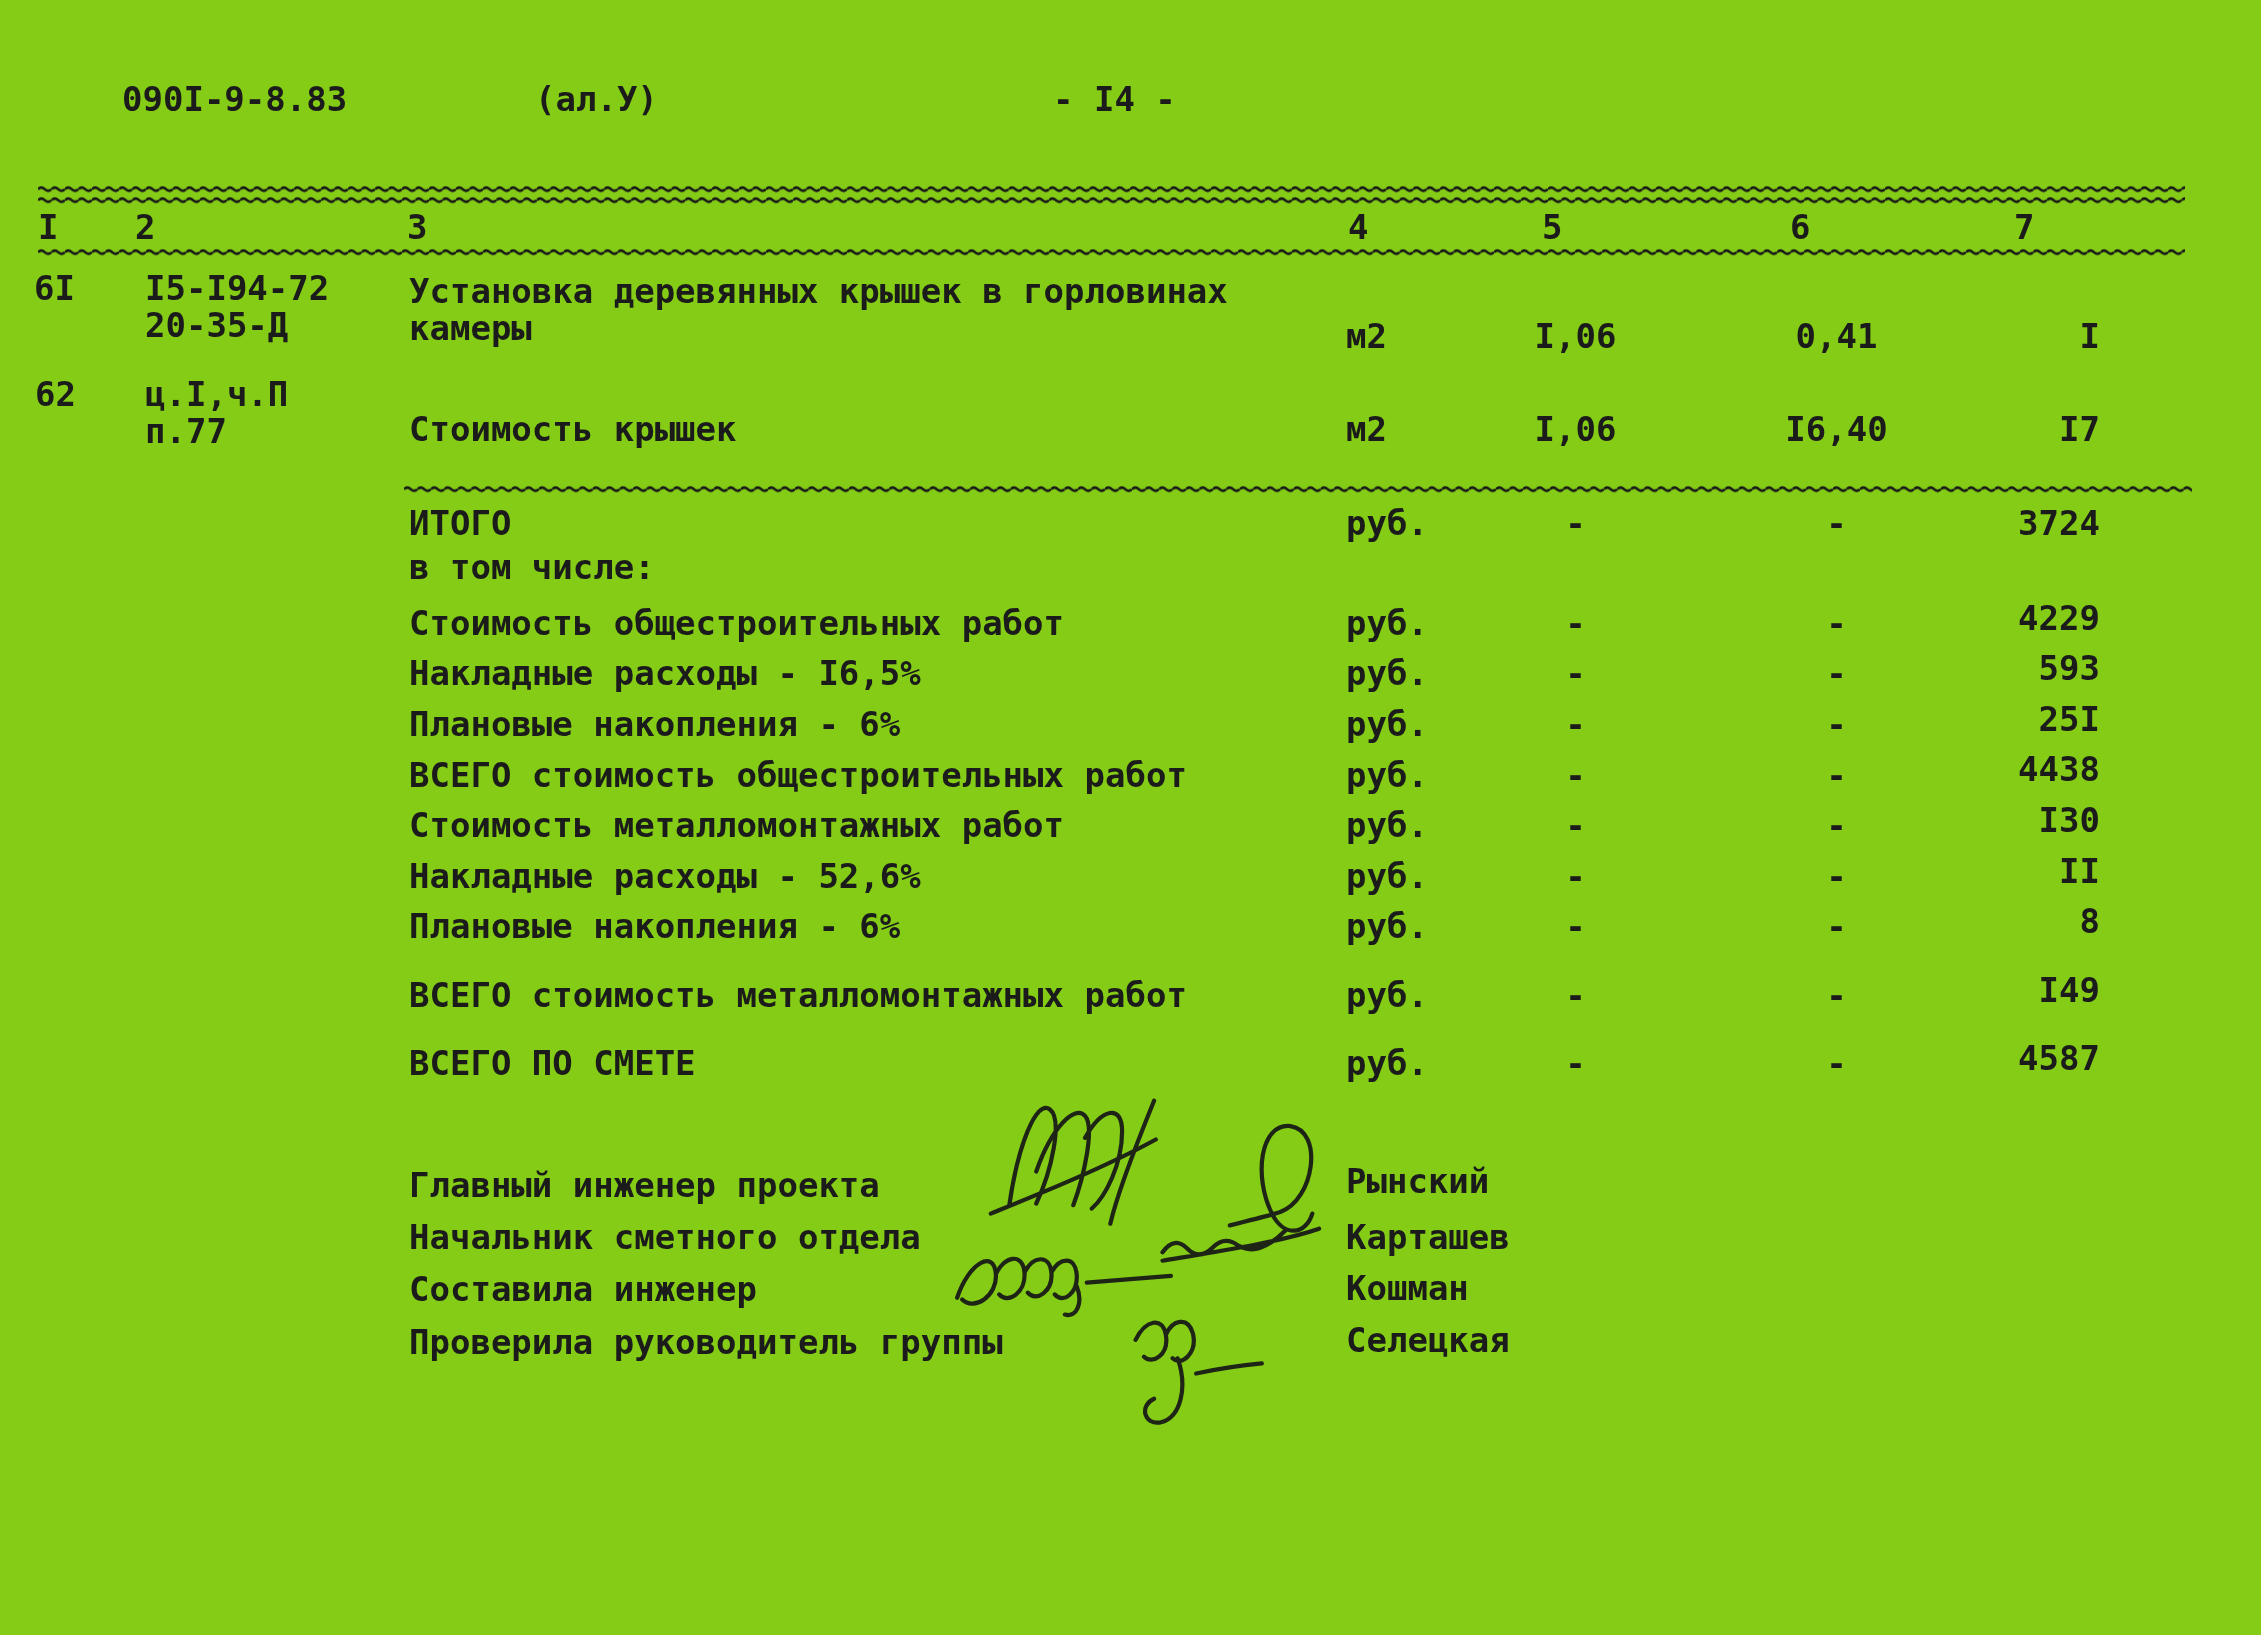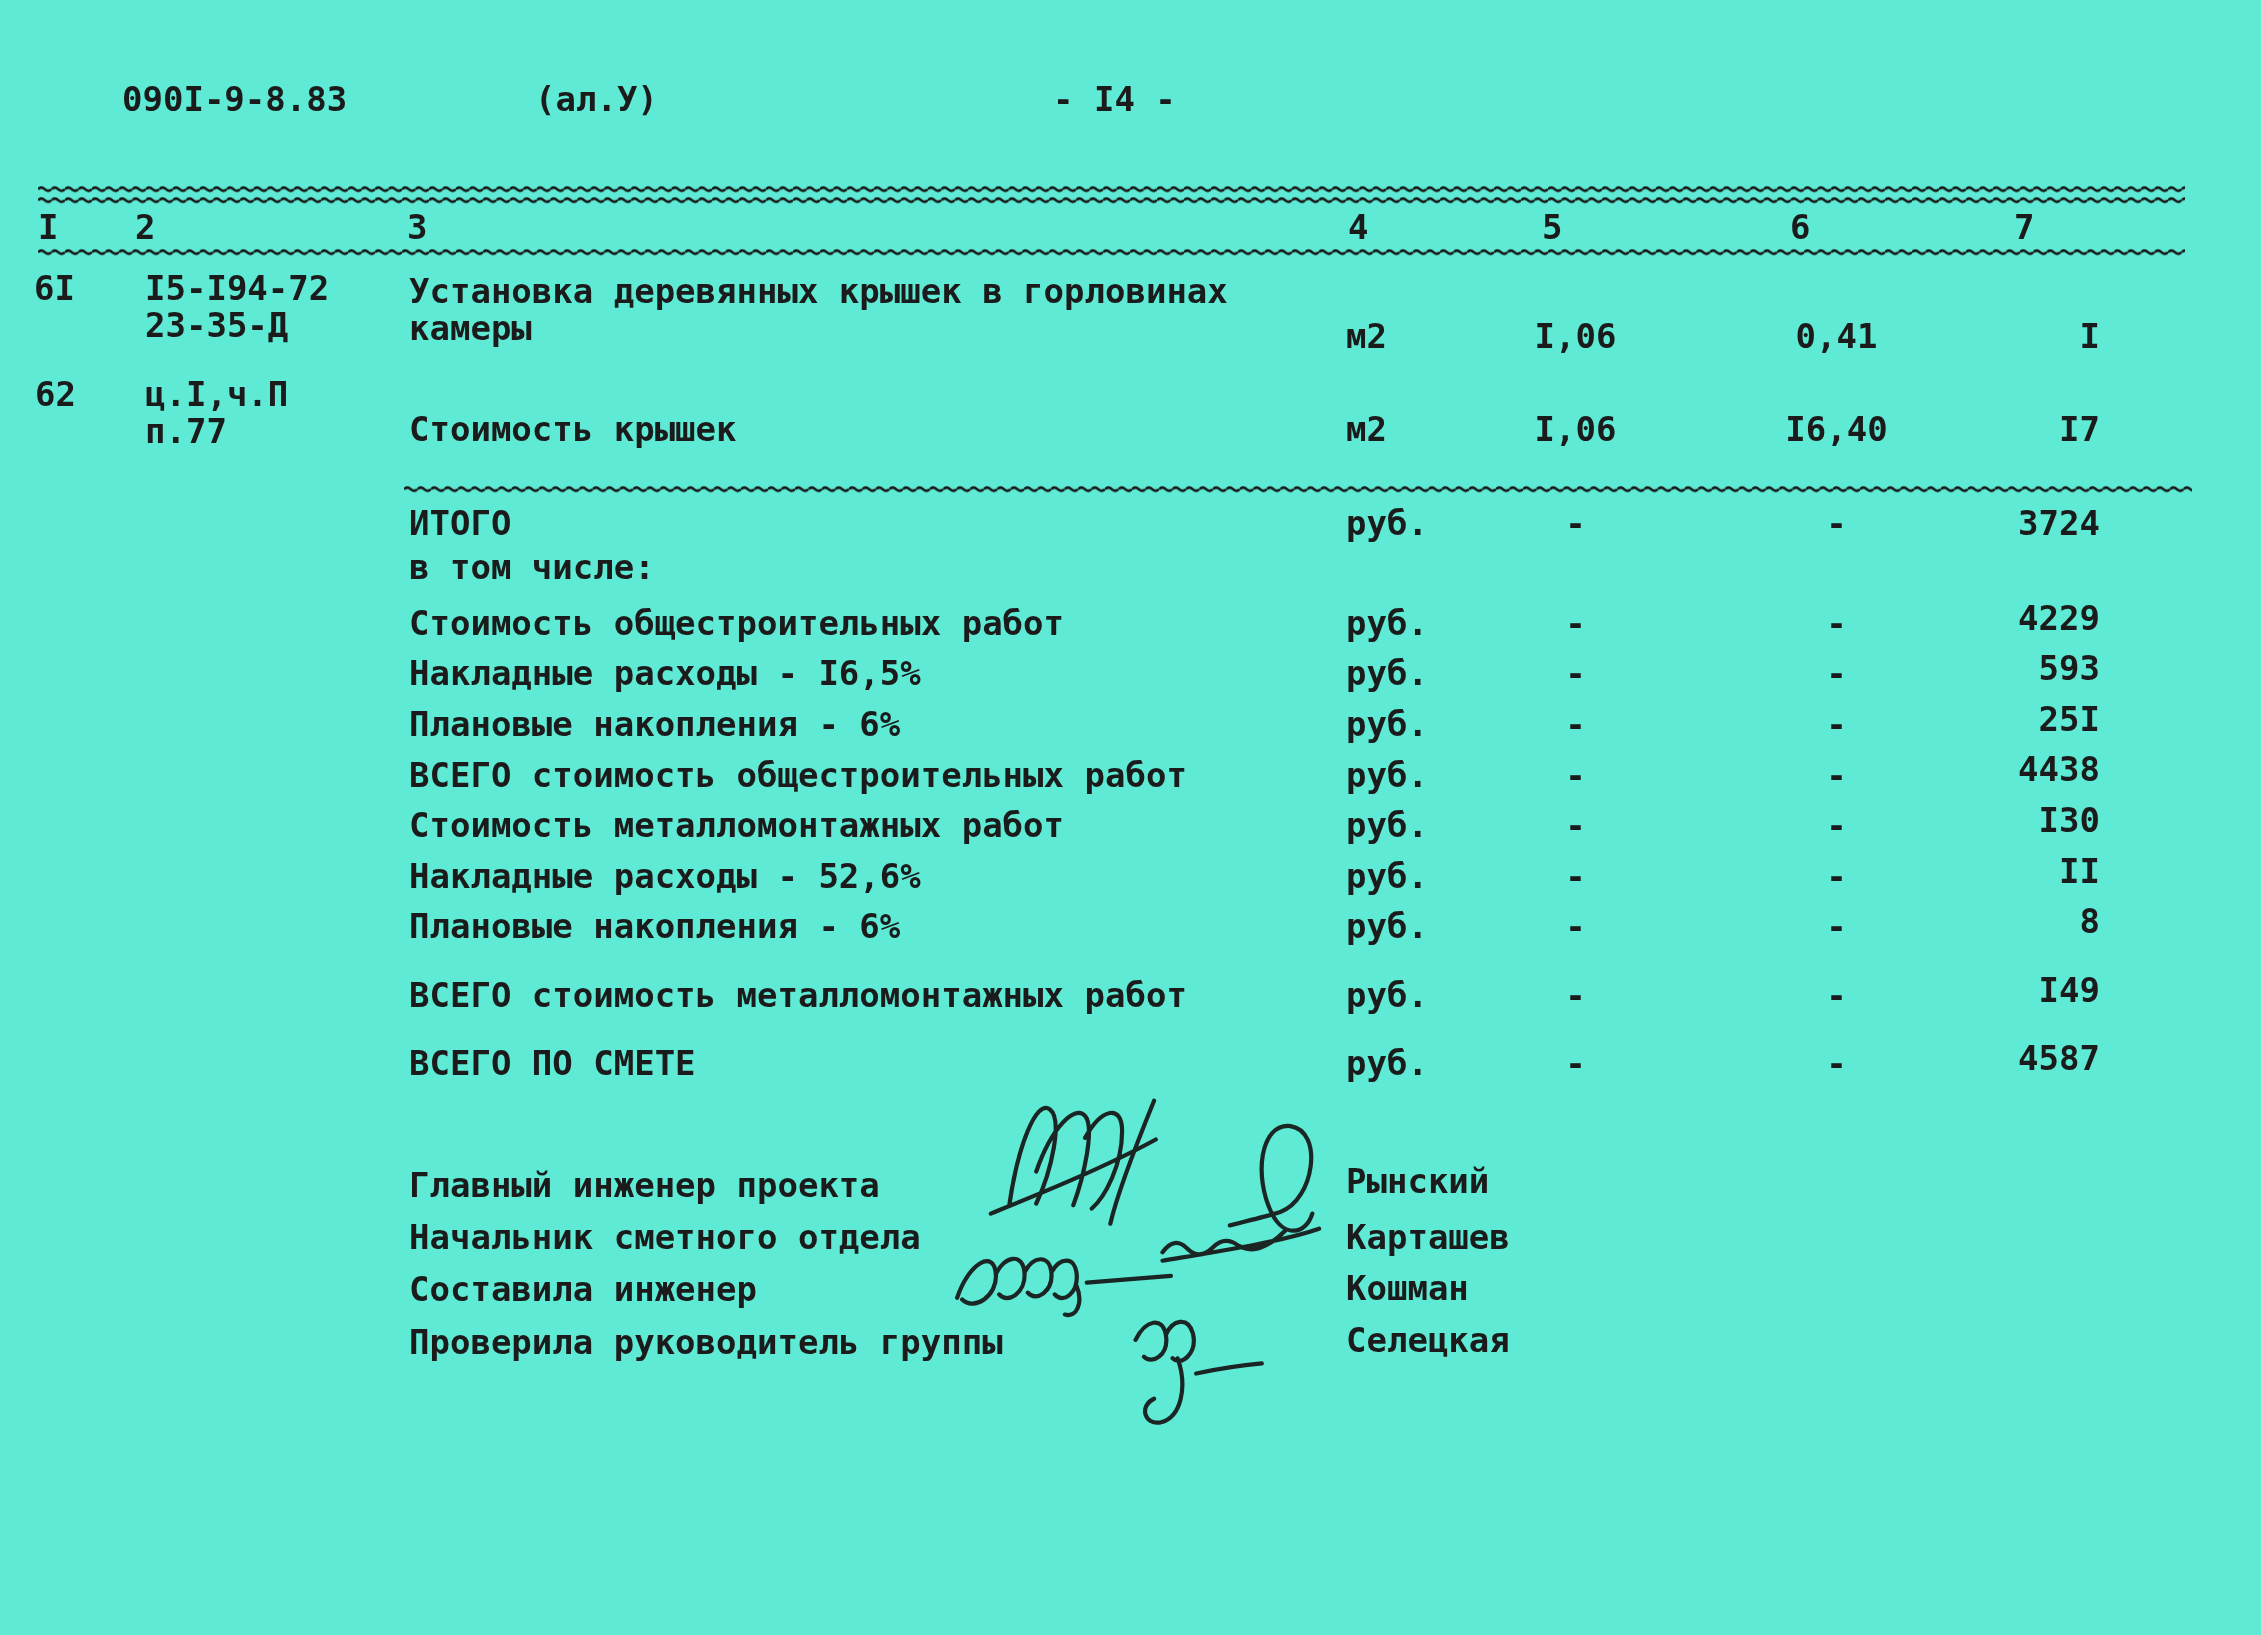--- a/index.html
+++ b/index.html
@@ -1,19 +1,19 @@
 <!DOCTYPE html>
 <html style="font-size:13.5px"><head>
 <meta charset="utf-8">
 <style>
   html,body{margin:0;padding:0;background:#d9d9d9;}
   .page{
     position:relative;
     width:2261px;height:1635px;
-    background:#5eead4;
+    background:#84cc16;
     font-family:"DejaVu Sans Mono", monospace;
     font-weight:700;
     color:#1b1b1b;
     font-size:34px;
     line-height:37px;
     overflow:hidden;
   }
   .t{position:absolute;white-space:nowrap;}
   .desc{white-space:normal;}
   .c5{left:1508px;width:135px;text-align:center;}
@@ -67,21 +67,21 @@
     <span class="t" style="left:407px;top:209px">3</span>
     <span class="t" style="left:1348px;top:209px">4</span>
     <span class="t" style="left:1542px;top:209px">5</span>
     <span class="t" style="left:1790px;top:209px">6</span>
     <span class="t" style="left:2014px;top:209px">7</span>
   </div>
 
   <div>
     <span class="t" style="left:34px;top:270px">6I</span>
     <span class="t" style="left:145px;top:270px">I5-I94-72</span>
-    <span class="t" style="left:145px;top:307px">23-35-Д</span>
+    <span class="t" style="left:145px;top:307px">20-35-Д</span>
     <div class="t desc" style="left:409px;top:273px;width:851px">Установка деревянных крышек в горловинах камеры</div>
     <span class="t" style="left:1346px;top:318px">м2</span>
     <span class="t c5" style="top:318px">I,06</span>
     <span class="t c6" style="top:318px">0,41</span>
     <span class="t c7" style="top:318px">I</span>
   </div>
 
   <div>
     <span class="t" style="left:35px;top:376px">62</span>
     <span class="t" style="left:145px;top:376px">ц.I,ч.П</span>

